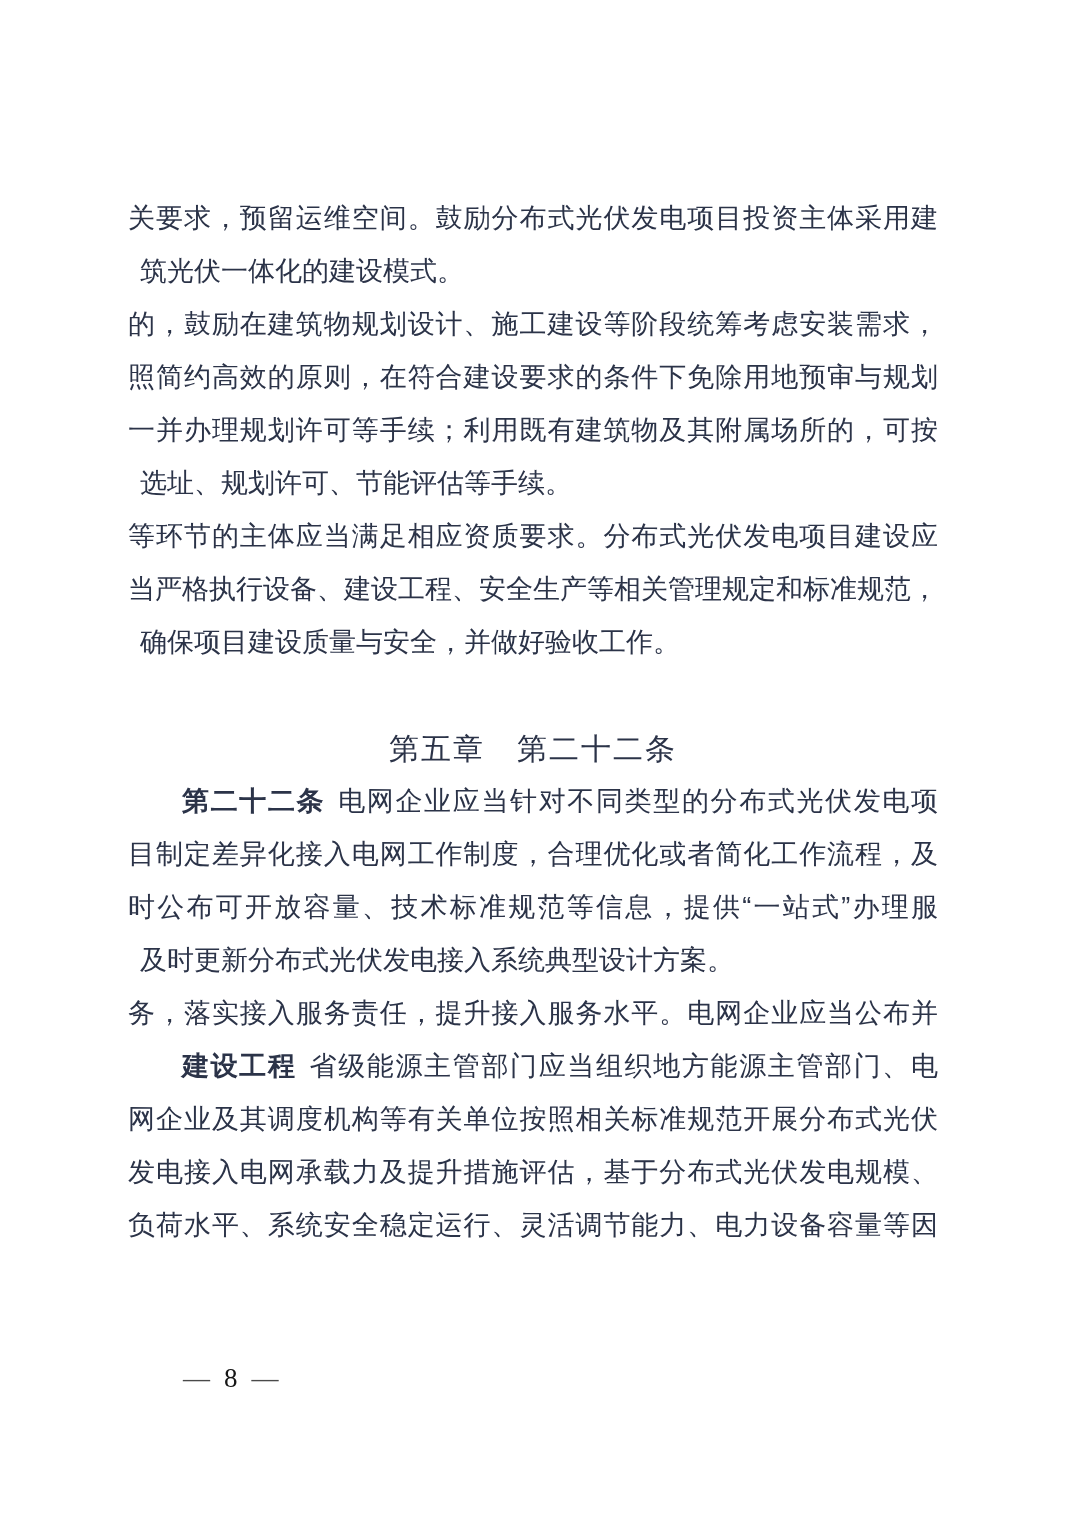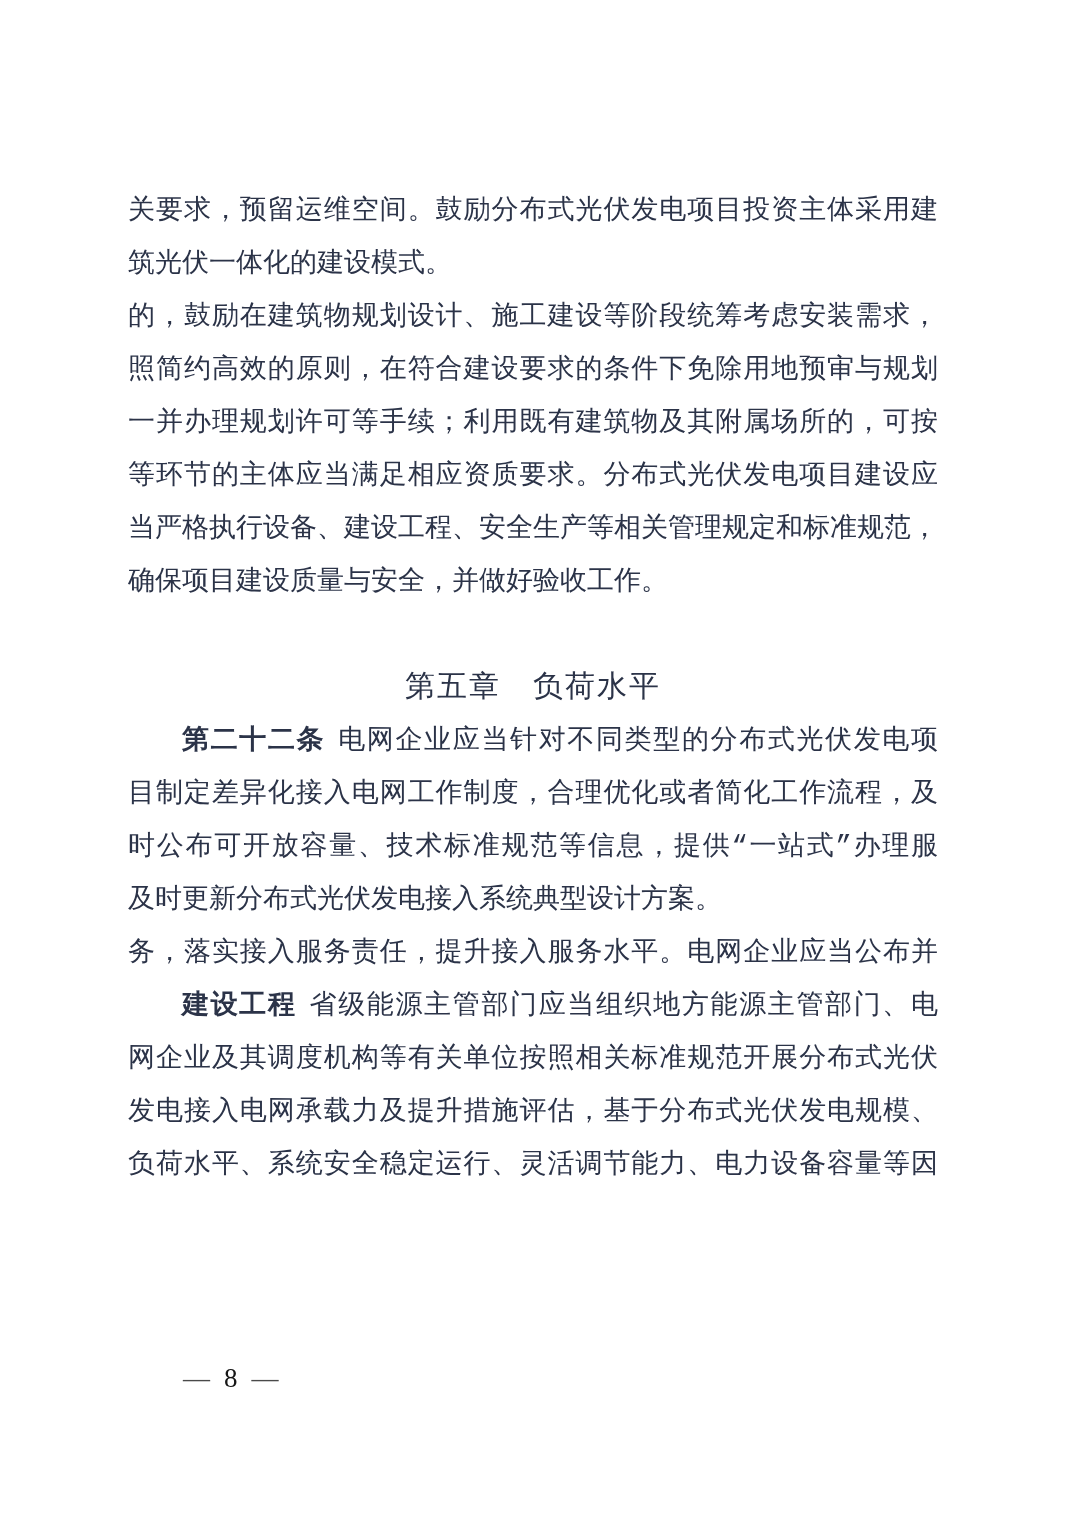--- a/index.html
+++ b/index.html
@@ -7,30 +7,29 @@
     position: relative;
     width: 1080px;
     height: 1527px;
     background: #ffffff;
     overflow: hidden;
     font-family: "Liberation Sans", "DejaVu Sans", sans-serif;
   }
   .text-block {
     position: absolute;
     left: 128px;
-    top: 185px;
+    top: 192px;
     width: 810px;
     font-size: 27px;
     line-height: 53px;
     color: #2b3348;
-    font-family: Liberation Mono, monospace;
   }
   .line { height: 53px; }
   .line.justify { text-align: justify; text-align-last: justify; }
-  .line.left { text-align: left; }
+  .line.left { text-align: left; margin-left: 12px; }
   .line.indent { padding-left: 54px; }
   .line.blank {  }
   .line.chapter {
     text-align: center;
     font-size: 30px;
     letter-spacing: 2px;
     font-weight: 500;
   }
   .article-no {
     font-weight: 700;
@@ -51,25 +50,26 @@
 </head>
 <body>
 
 <div class="page">
   <main class="text-block" id="text-block" style="color: rgb(43, 51, 72);">
       <div class="line justify"><span>关要求，预留运维空间。鼓励分布式光伏发电项目投资主体采用建</span></div>
       <div class="line left"><span>筑光伏一体化的建设模式。</span></div>
       <div class="line justify"><span>的，鼓励在建筑物规划设计、施工建设等阶段统筹考虑安装需求，</span></div>
       <div class="line justify"><span>照简约高效的原则，在符合建设要求的条件下免除用地预审与规划</span></div>
       <div class="line justify"><span>一并办理规划许可等手续；利用既有建筑物及其附属场所的，可按</span></div>
+      <div class="line left"><span>选址、规划许可、节能评估等手续。</span></div>
       <div class="line justify"><span>等环节的主体应当满足相应资质要求。分布式光伏发电项目建设应</span></div>
       <div class="line justify"><span>当严格执行设备、建设工程、安全生产等相关管理规定和标准规范，</span></div>
       <div class="line left"><span>确保项目建设质量与安全，并做好验收工作。</span></div>
       <div class="line blank"></div>
-      <div class="line chapter"><span>第五章　负荷水平</span></div>
+      <div class="line chapter"><span>第五章　第二十二条</span></div>
       <div class="line justify indent"><b class="article-no">第二十二条</b><span>电网企业应当针对不同类型的分布式光伏发电项</span></div>
       <div class="line justify"><span>目制定差异化接入电网工作制度，合理优化或者简化工作流程，及</span></div>
       <div class="line justify"><span>时公布可开放容量、技术标准规范等信息，提供“一站式”办理服</span></div>
       <div class="line left"><span>及时更新分布式光伏发电接入系统典型设计方案。</span></div>
       <div class="line justify"><span>务，落实接入服务责任，提升接入服务水平。电网企业应当公布并</span></div>
       <div class="line justify indent"><b class="article-no">建设工程</b><span>省级能源主管部门应当组织地方能源主管部门、电</span></div>
       <div class="line justify"><span>网企业及其调度机构等有关单位按照相关标准规范开展分布式光伏</span></div>
       <div class="line justify"><span>发电接入电网承载力及提升措施评估，基于分布式光伏发电规模、</span></div>
       <div class="line justify"><span>负荷水平、系统安全稳定运行、灵活调节能力、电力设备容量等因</span></div>
     </main>

